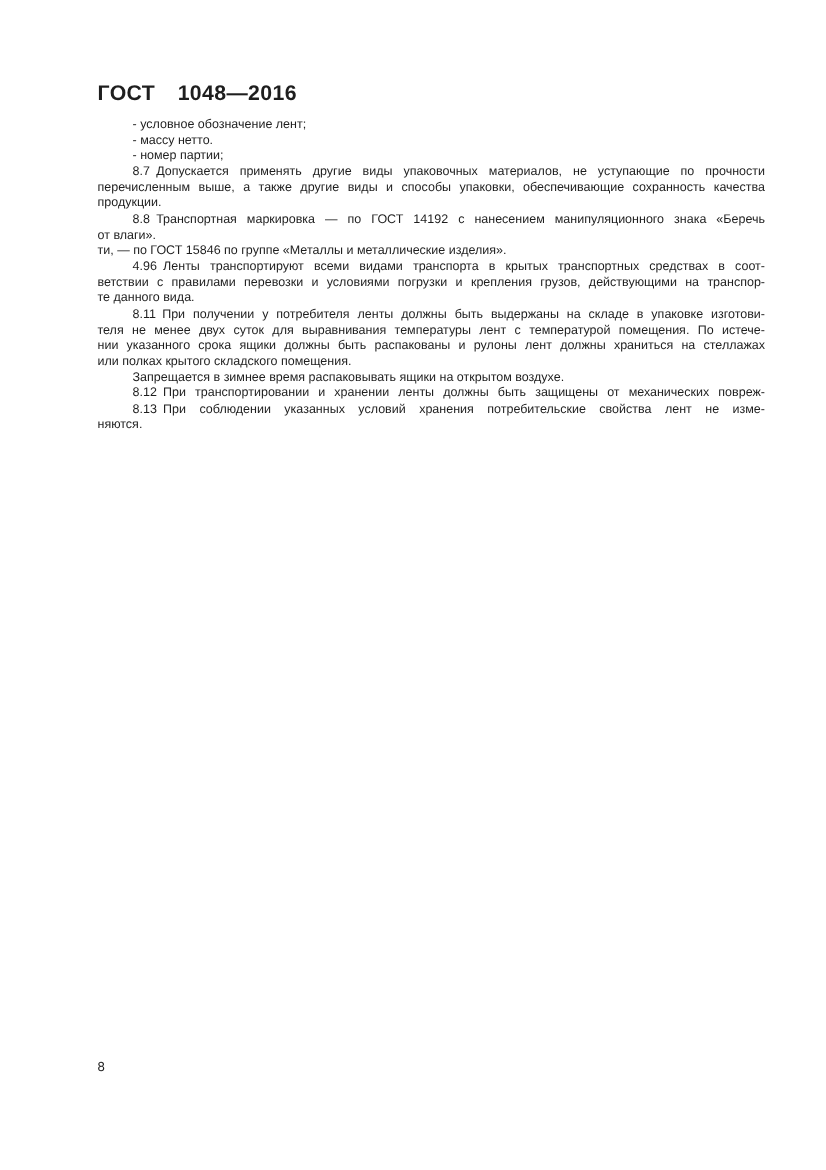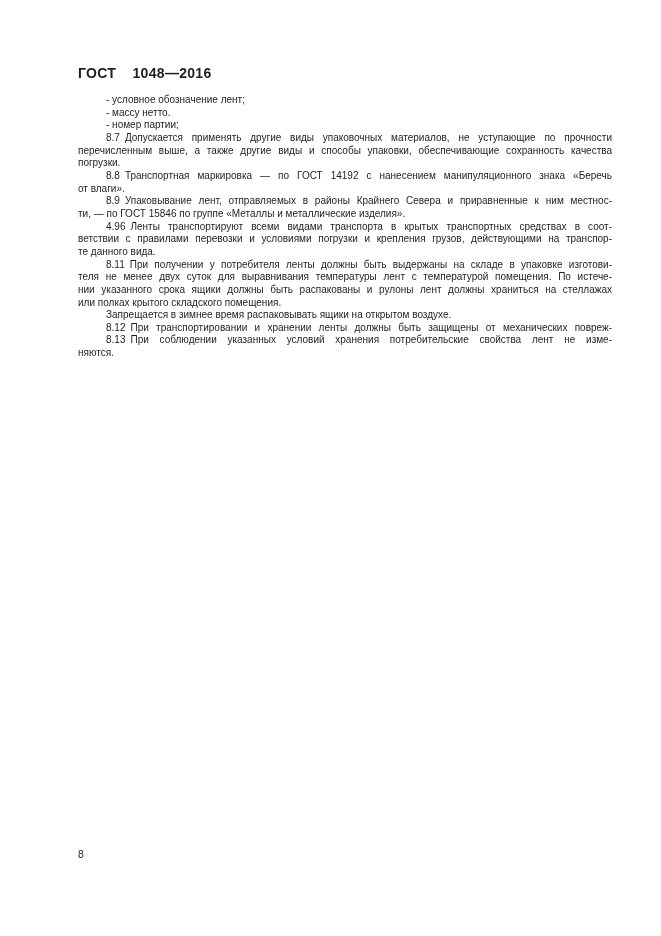--- a/index.html
+++ b/index.html
@@ -18,21 +18,21 @@
   .page {
     position: absolute;
     left: 0; top: 0;
     width: 661px; height: 936px;
     background: #ffffff;
   }
   .doc-header {
     position: absolute;
     left: 78px;
     top: 65px;
-    font-size: 14px;
+    font-size: 17px;
     font-weight: bold;
     letter-spacing: 0.3px;
     word-spacing: 4px;
     color: #1e1e1e;
     white-space: pre;
   }
   .content {
     position: absolute;
     left: 78px;
     top: 94px;
@@ -76,28 +76,27 @@
       </div>
       <div class="para">
         <div class="line indent last">- массу нетто.</div>
       </div>
       <div class="para">
         <div class="line indent last">- номер партии;</div>
       </div>
       <div class="para">
         <div class="line indent">8.7 Допускается применять другие виды упаковочных материалов, не уступающие по прочности</div>
         <div class="line">перечисленным выше, а также другие виды и способы упаковки, обеспечивающие сохранность качества</div>
-        <div class="line last">погрузки.</div>
+        <div class="line last">продукции.</div>
       </div>
       <div class="para">
         <div class="line indent">8.8 Транспортная маркировка — по ГОСТ 14192 с нанесением манипуляционного знака «Беречь</div>
         <div class="line last">от влаги».</div>
       </div>
       <div class="para">
-        <div class="line indent">8.9 Упаковывание лент, отправляемых в районы Крайнего Севера и приравненные к ним местнос-</div>
         <div class="line last">ти, — по ГОСТ 15846 по группе «Металлы и металлические изделия».</div>
       </div>
       <div class="para">
         <div class="line indent">4.96 Ленты  транспортируют  всеми видами транспорта в крытых транспортных средствах в соот-</div>
         <div class="line">ветствии с правилами перевозки и условиями погрузки и крепления грузов, действующими на транспор-</div>
         <div class="line last">те данного вида.</div>
       </div>
       <div class="para">
         <div class="line indent">8.11 При получении у потребителя ленты должны быть выдержаны на складе в упаковке изготови-</div>
         <div class="line">теля не менее двух суток для выравнивания температуры лент с температурой помещения. По истече-</div>

